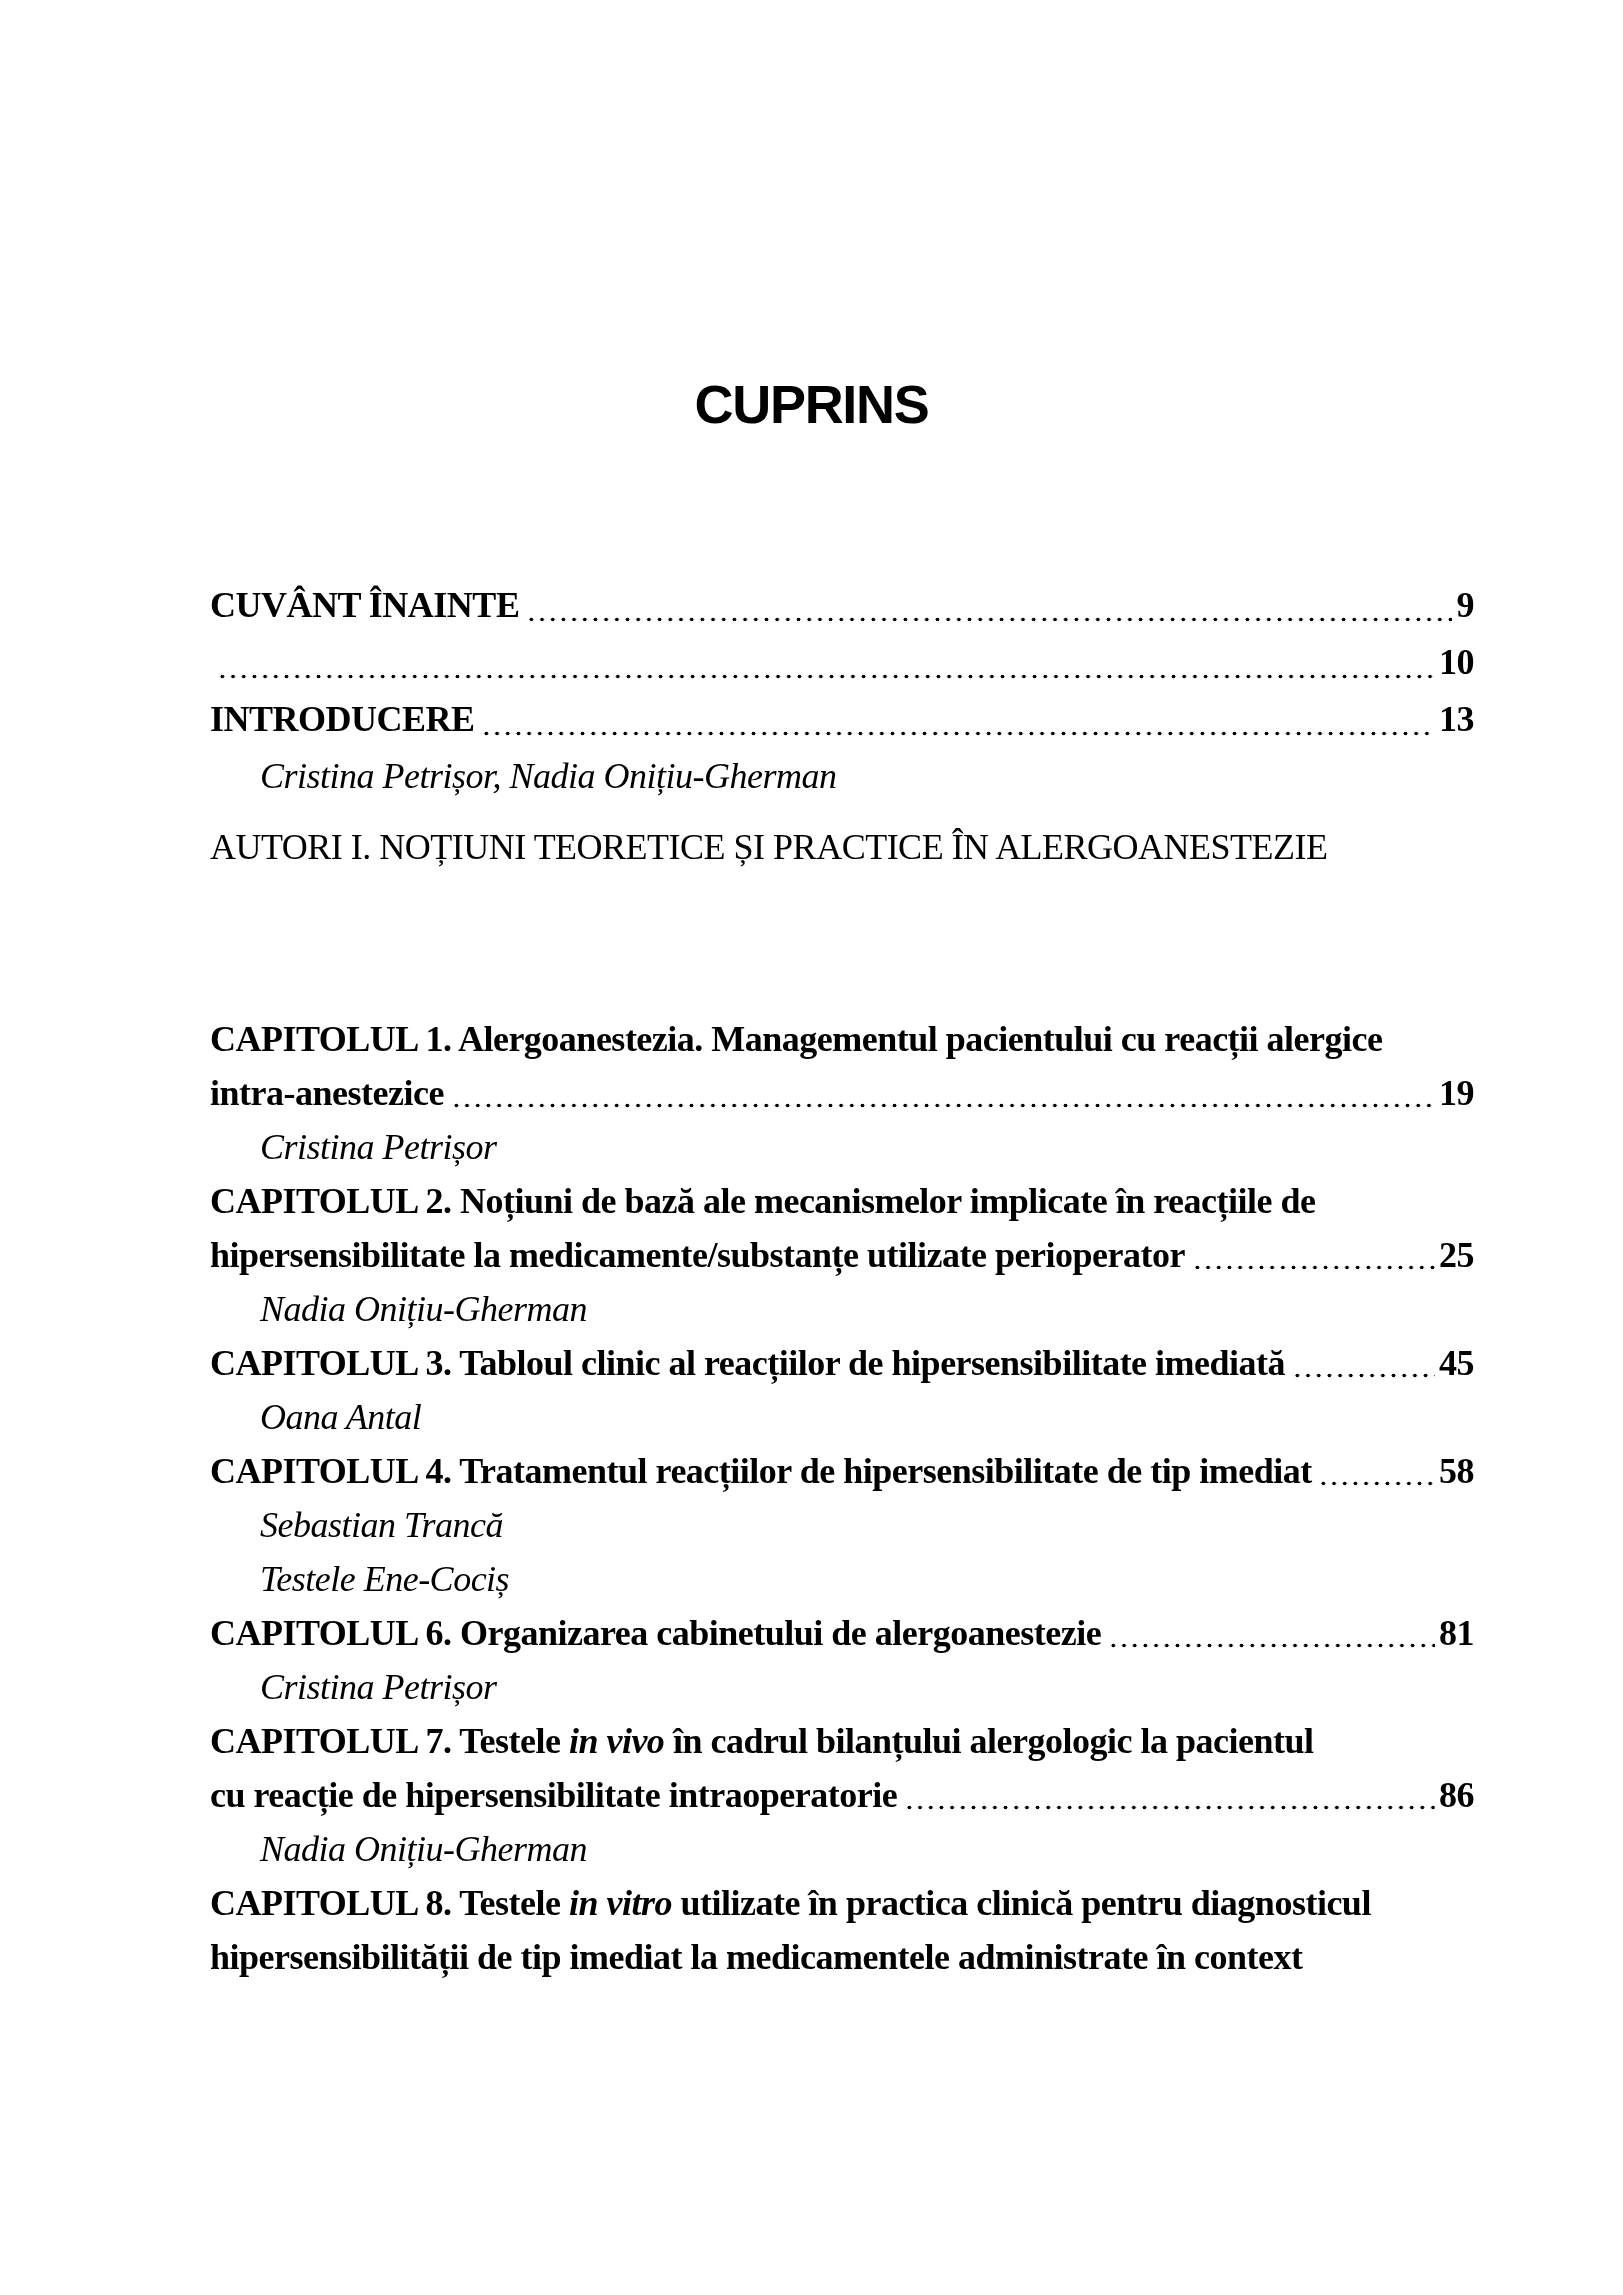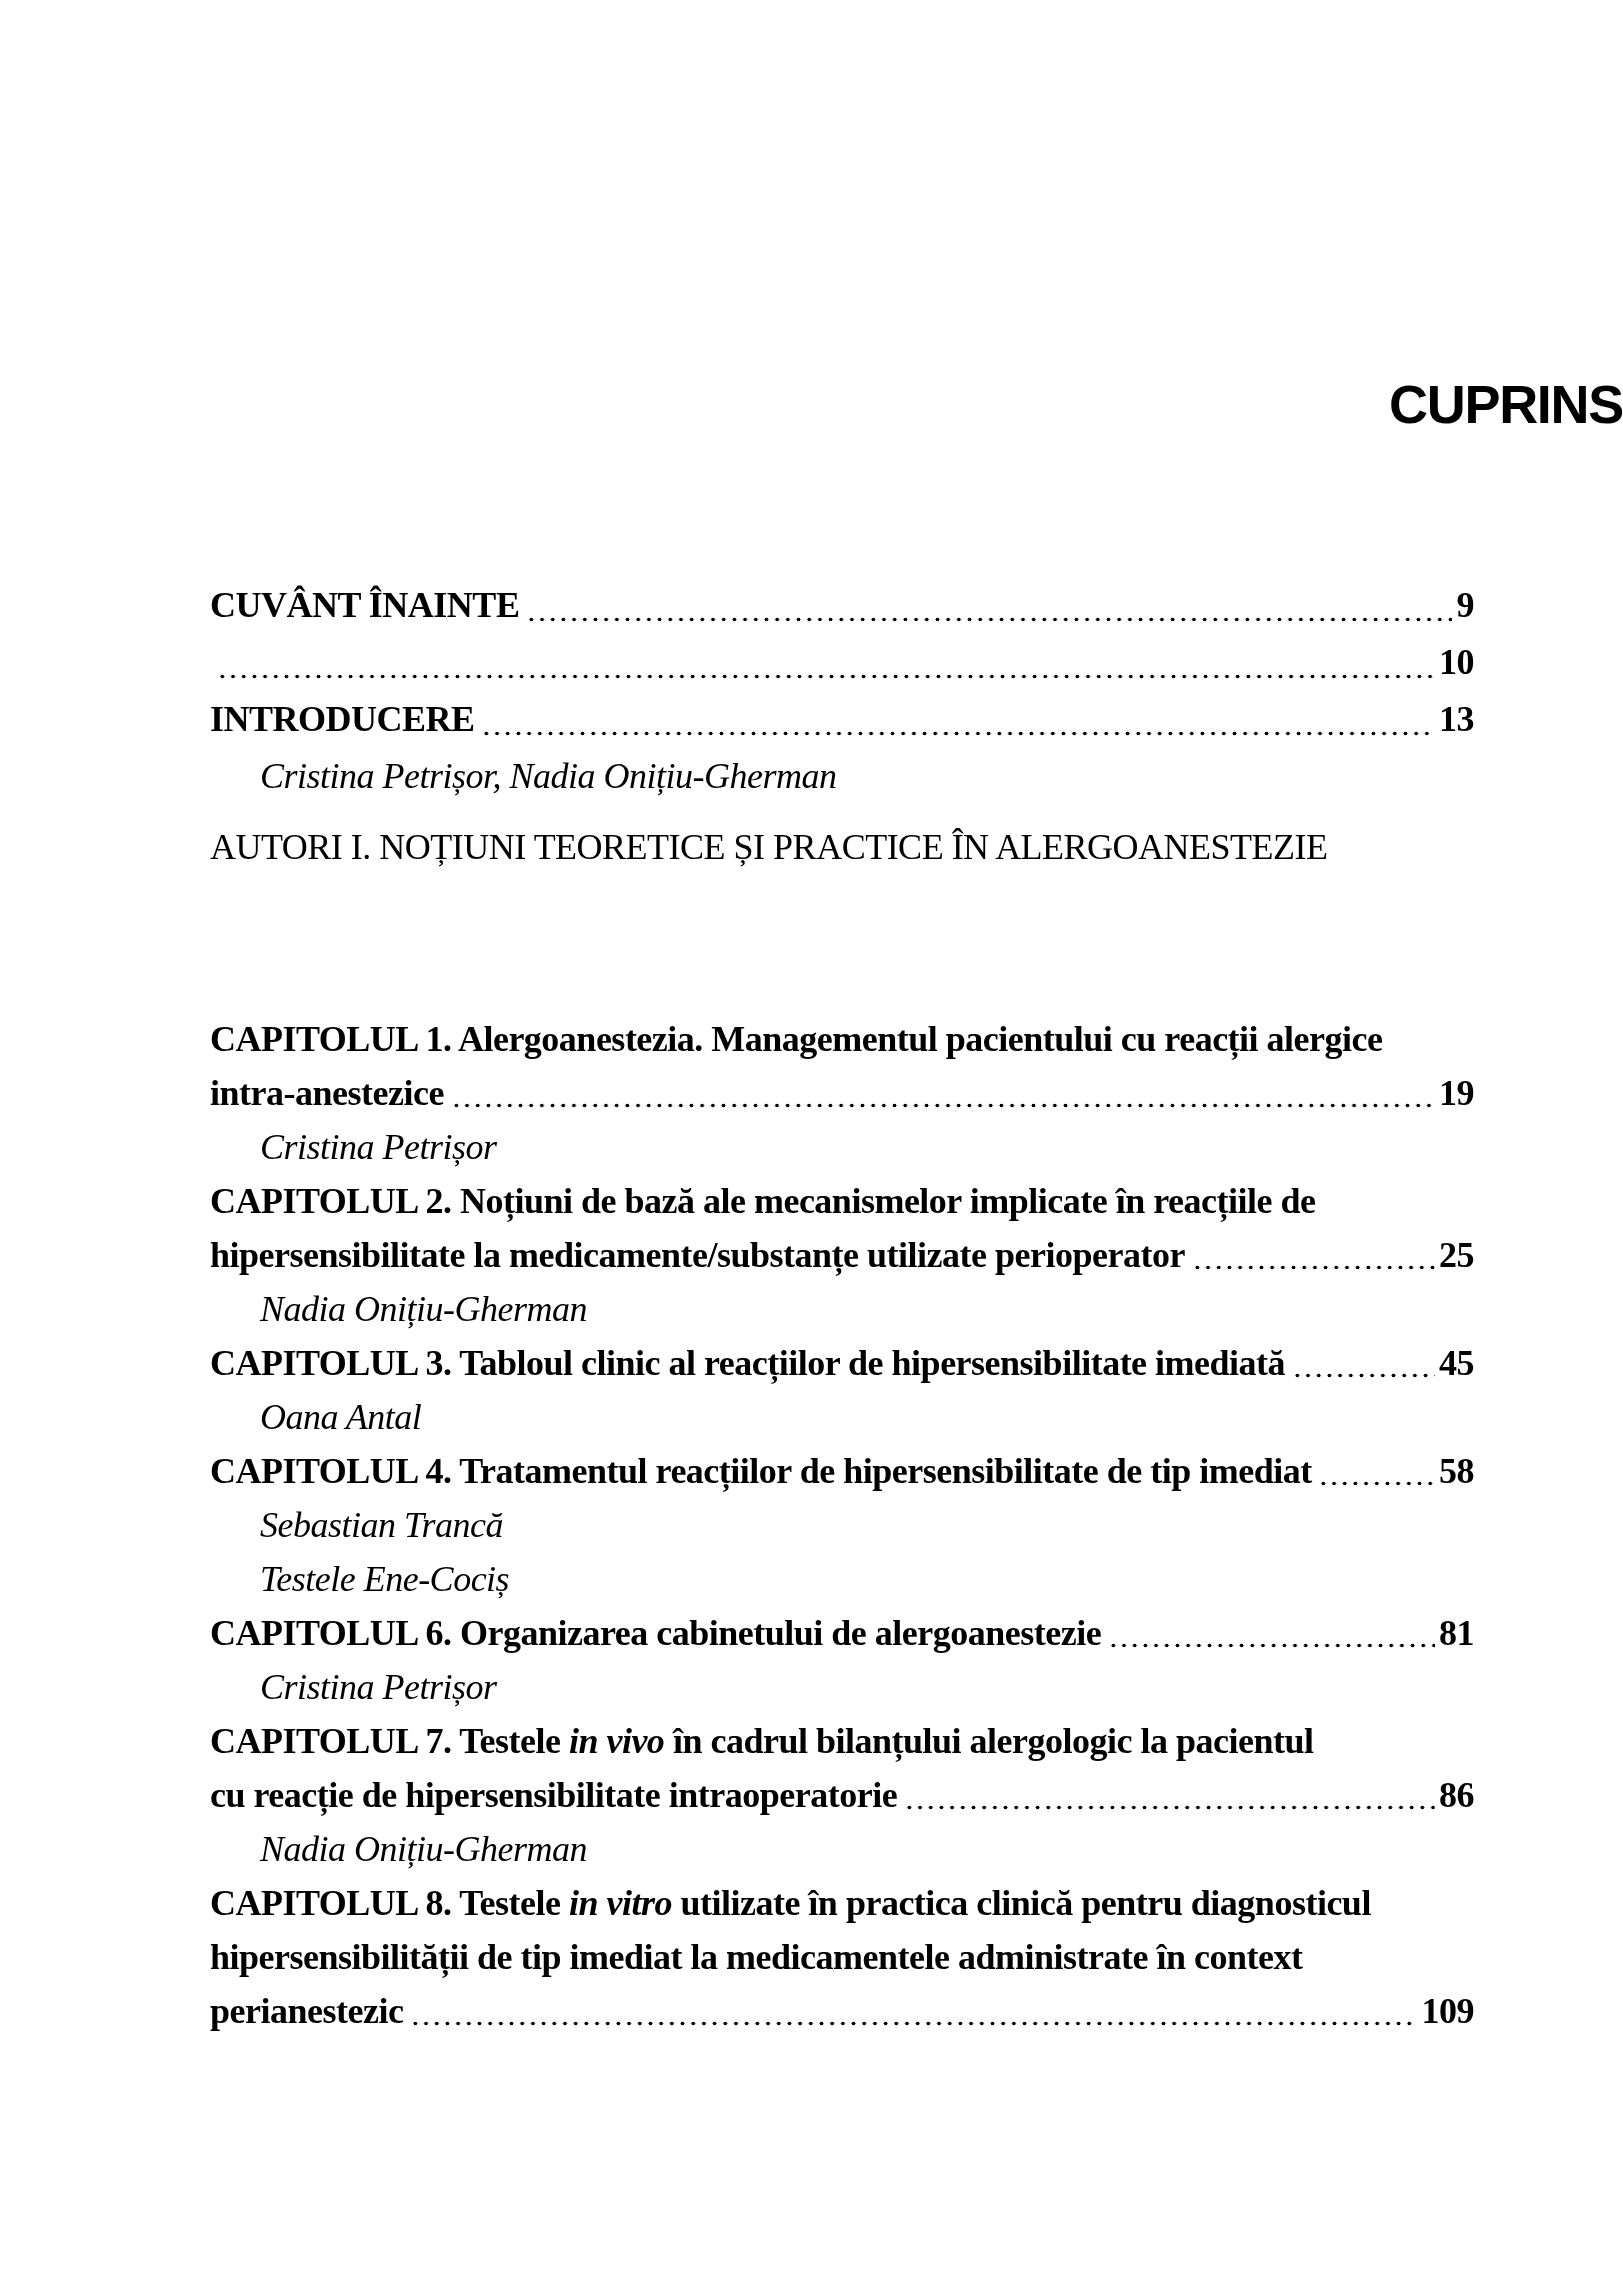--- a/index.html
+++ b/index.html
@@ -15,21 +15,21 @@
     color: #000000;
     font-family: "Liberation Serif", "DejaVu Serif", serif;
     overflow: hidden;
   }
   .doc-title {
     position: absolute;
     top: 375px;
     left: 0;
     right: 0;
     margin: 0;
-    text-align: right;
+    text-align: center;
     font-family: "Liberation Sans", "DejaVu Sans", sans-serif;
     font-weight: 700;
     font-size: 54px;
     line-height: 59px;
     letter-spacing: -1.3px;
   }
   .content {
     position: absolute;
     top: 577px;
     left: 210px;
@@ -172,23 +172,18 @@
           <span class="page-num">86</span>
         </div>
         <div class="author-line">Nadia Onițiu-Gherman</div>
       </div>
 
       <div>
         <div class="plain-line">
           <span>CAPITOLUL 8. Testele </span><span class="em">in vitro</span><span> utilizate în practica clinică pentru diagnosticul</span>
         </div>
         <div class="plain-line">hipersensibilității de tip imediat la medicamentele administrate în context</div>
-        <div class="toc-line">
-          <span class="toc-text">perianestezic</span>
-          <span class="leader"></span>
-          <span class="page-num">109</span>
-        </div>
       </div>
 
     </div>
   </div>
 </div>
 
 
 </body></html>

